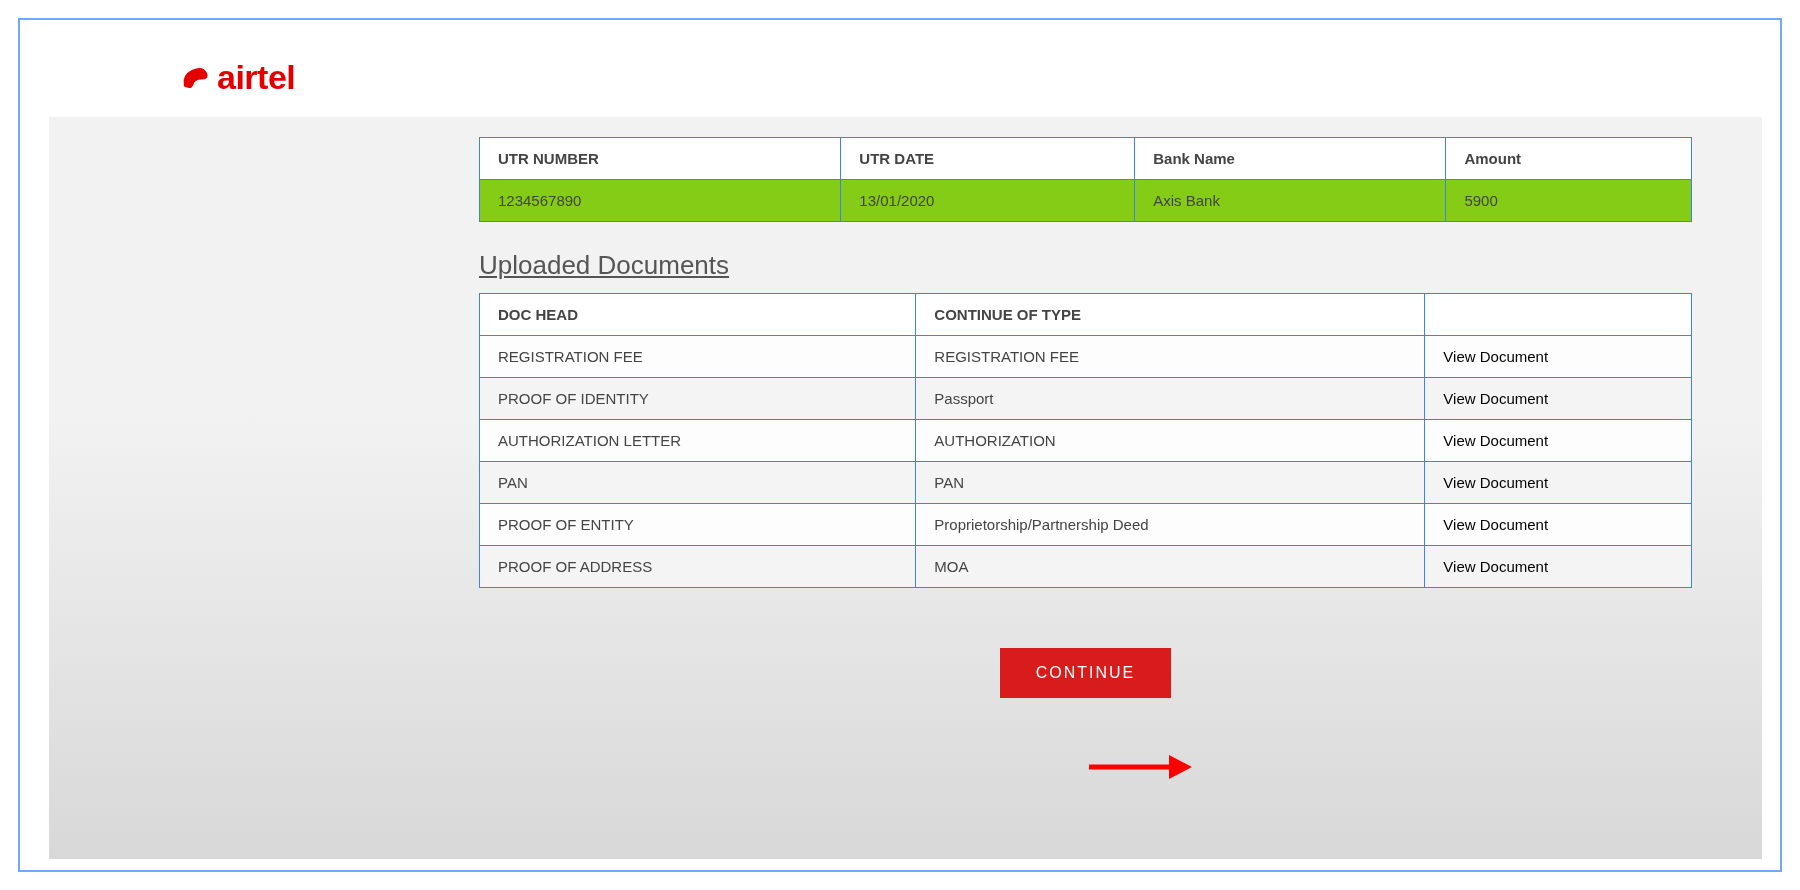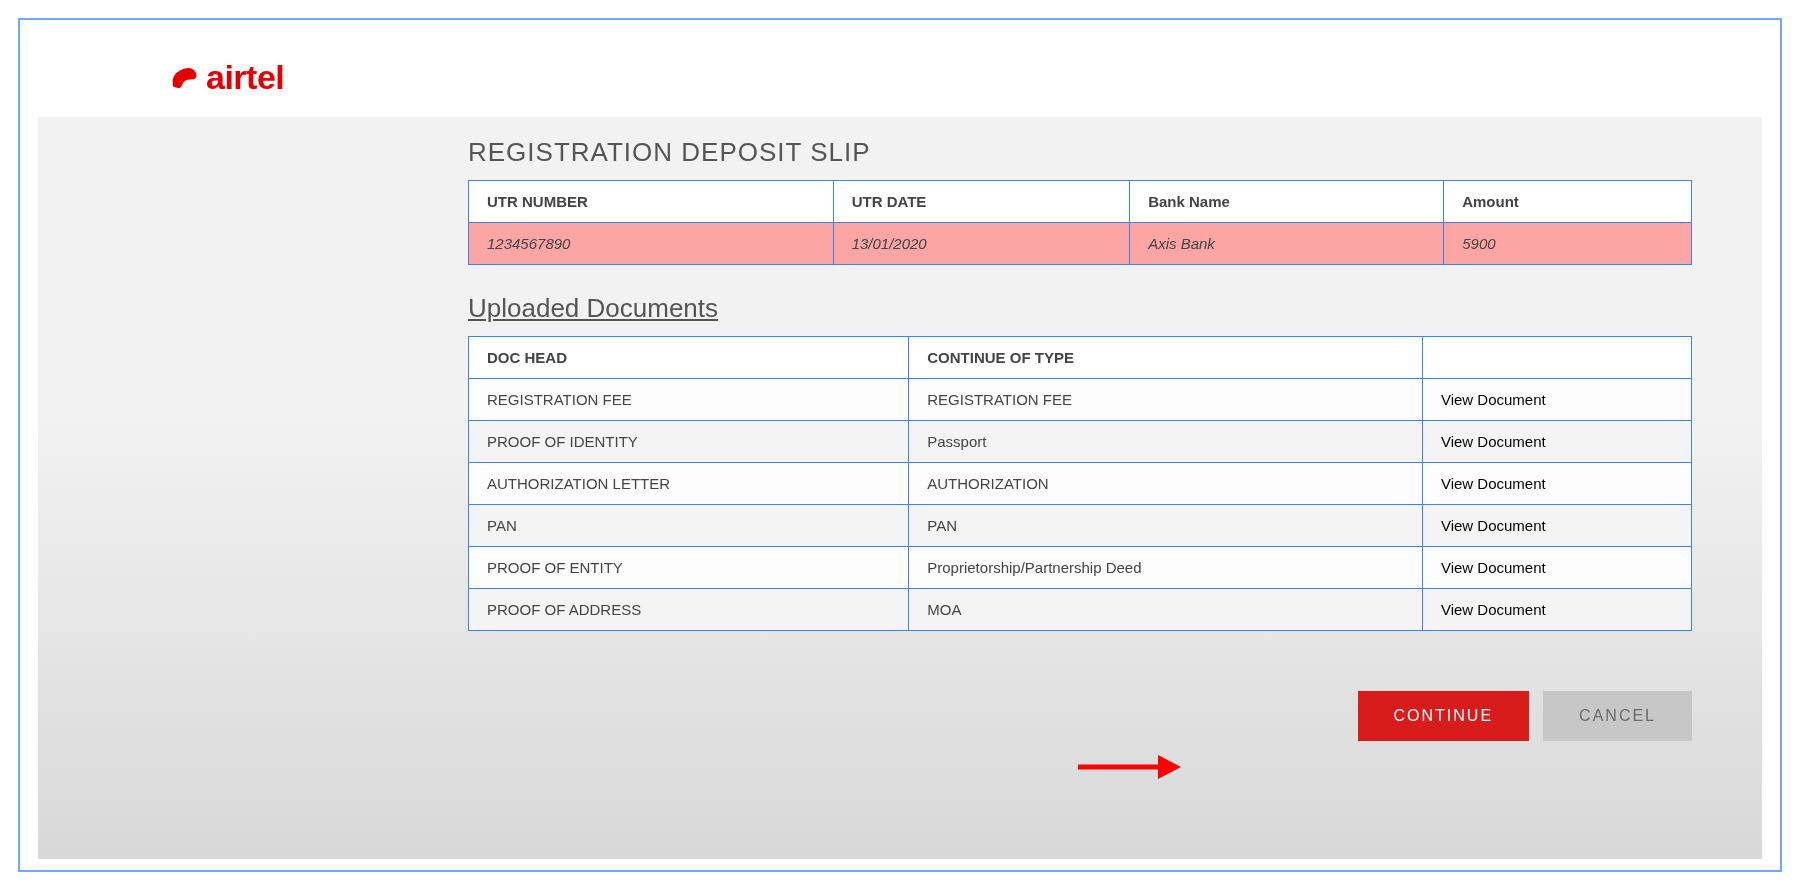--- a/index.html
+++ b/index.html
@@ -7,21 +7,21 @@
     font-family: Arial, Helvetica, sans-serif;
     background: #fff;
     width: 1800px;
     height: 890px;
     padding: 18px;
   }
   .frame {
     border: 2px solid #6fa8ff;
     width: 100%;
     height: 100%;
-    padding: 18px 18px 0 18px;
+    padding: 18px 18px 0 29px;
     position: relative;
     overflow: hidden;
   }
   .header {
     display: flex;
     align-items: center;
     padding: 20px 0 20px 130px;
   }
   .logo-wrap {
     display: flex;
@@ -70,22 +70,21 @@
     padding: 12px 18px;
     font-size: 15px;
     color: #444;
     border: 1px solid #3b82f6;
   }
   th {
     font-weight: 700;
     background: #fff;
   }
   .deposit-table td {
-    background: #fca5a5;
-    font-style: italic;
+    background: #84cc16;
   }
   .doc-table th {
     font-weight: 700;
   }
   .doc-table tr:nth-child(even) td {
     background: #f4f4f4;
   }
   .doc-table tr:nth-child(odd) td {
     background: #fdfdfd;
   }
@@ -96,20 +95,21 @@
     color: #000000;
     cursor: pointer;
     font-weight: 500;
   }
   .button-row {
     display: flex;
     justify-content: flex-end;
     gap: 14px;
     margin-top: 60px;
     align-items: center;
+    flex-direction: column;
   }
   .btn {
     padding: 16px 36px;
     font-size: 16px;
     letter-spacing: 2px;
     border: none;
     cursor: pointer;
     font-weight: 500;
   }
   .btn-primary {
@@ -141,21 +141,20 @@
         <svg viewBox="0 0 100 100" width="32" height="32">
           <path d="M 15 70 Q 10 40 40 25 Q 75 8 88 35 Q 95 55 70 55 Q 50 55 45 70 Q 40 85 25 80 Q 12 76 15 70 Z" fill="#e40000"></path>
         </svg>
       </span>
       <span class="logo-text">airtel</span>
     </div>
   </div>
 
   <div class="content-area">
 
-    <div class="section-title">REGISTRATION DEPOSIT SLIP</div>
 
     <table class="deposit-table">
       <thead>
         <tr>
           <th>UTR NUMBER</th>
           <th>UTR DATE</th>
           <th>Bank Name</th>
           <th>Amount</th>
         </tr>
       </thead>
@@ -208,21 +207,20 @@
           <tr>
             <td>PROOF OF ADDRESS</td>
             <td>MOA</td>
             <td><span class="view-link">View Document</span></td>
           </tr>
         </tbody>
     </table>
 
     <div class="button-row">
       <button class="btn btn-primary">CONTINUE</button>
-      <button class="btn btn-secondary">CANCEL</button>
     </div>
 
     <div class="arrow-annot">
       <svg width="110" height="40" viewBox="0 0 110 40">
         <line x1="5" y1="20" x2="85" y2="20" stroke="#ff0000" stroke-width="5"></line>
         <polygon points="85,8 108,20 85,32" fill="#ff0000"></polygon>
       </svg>
     </div>
 
   </div>

